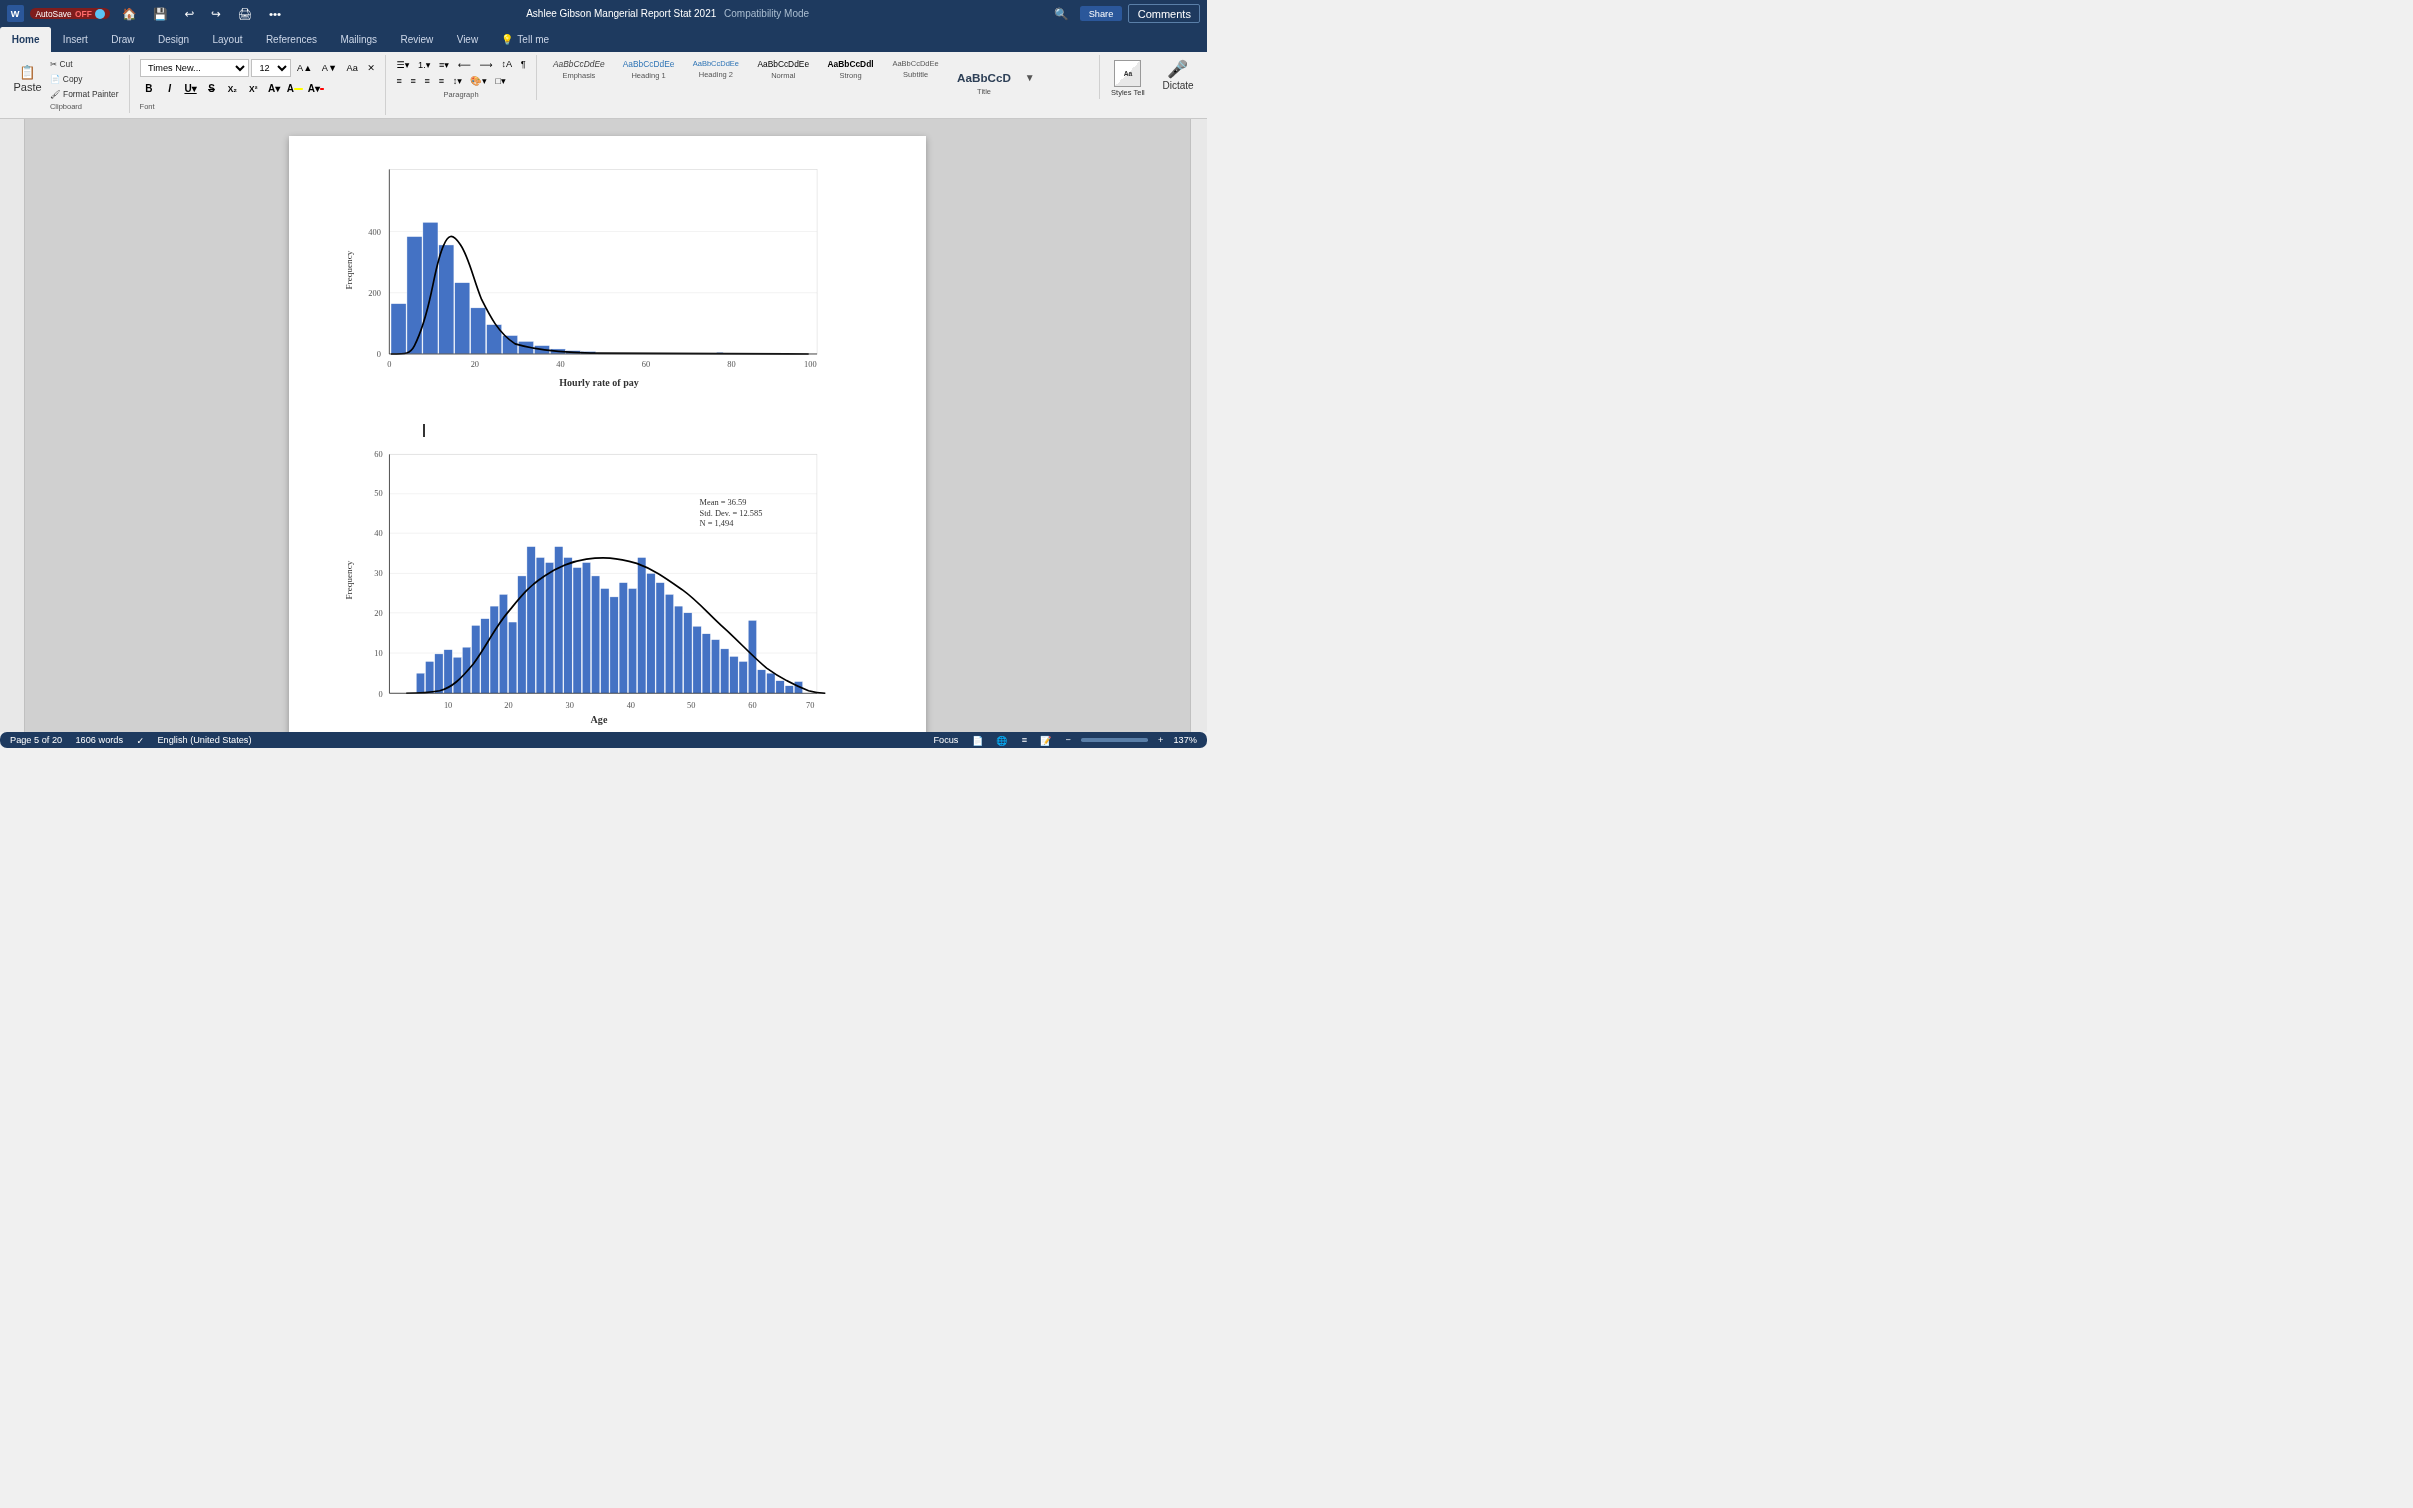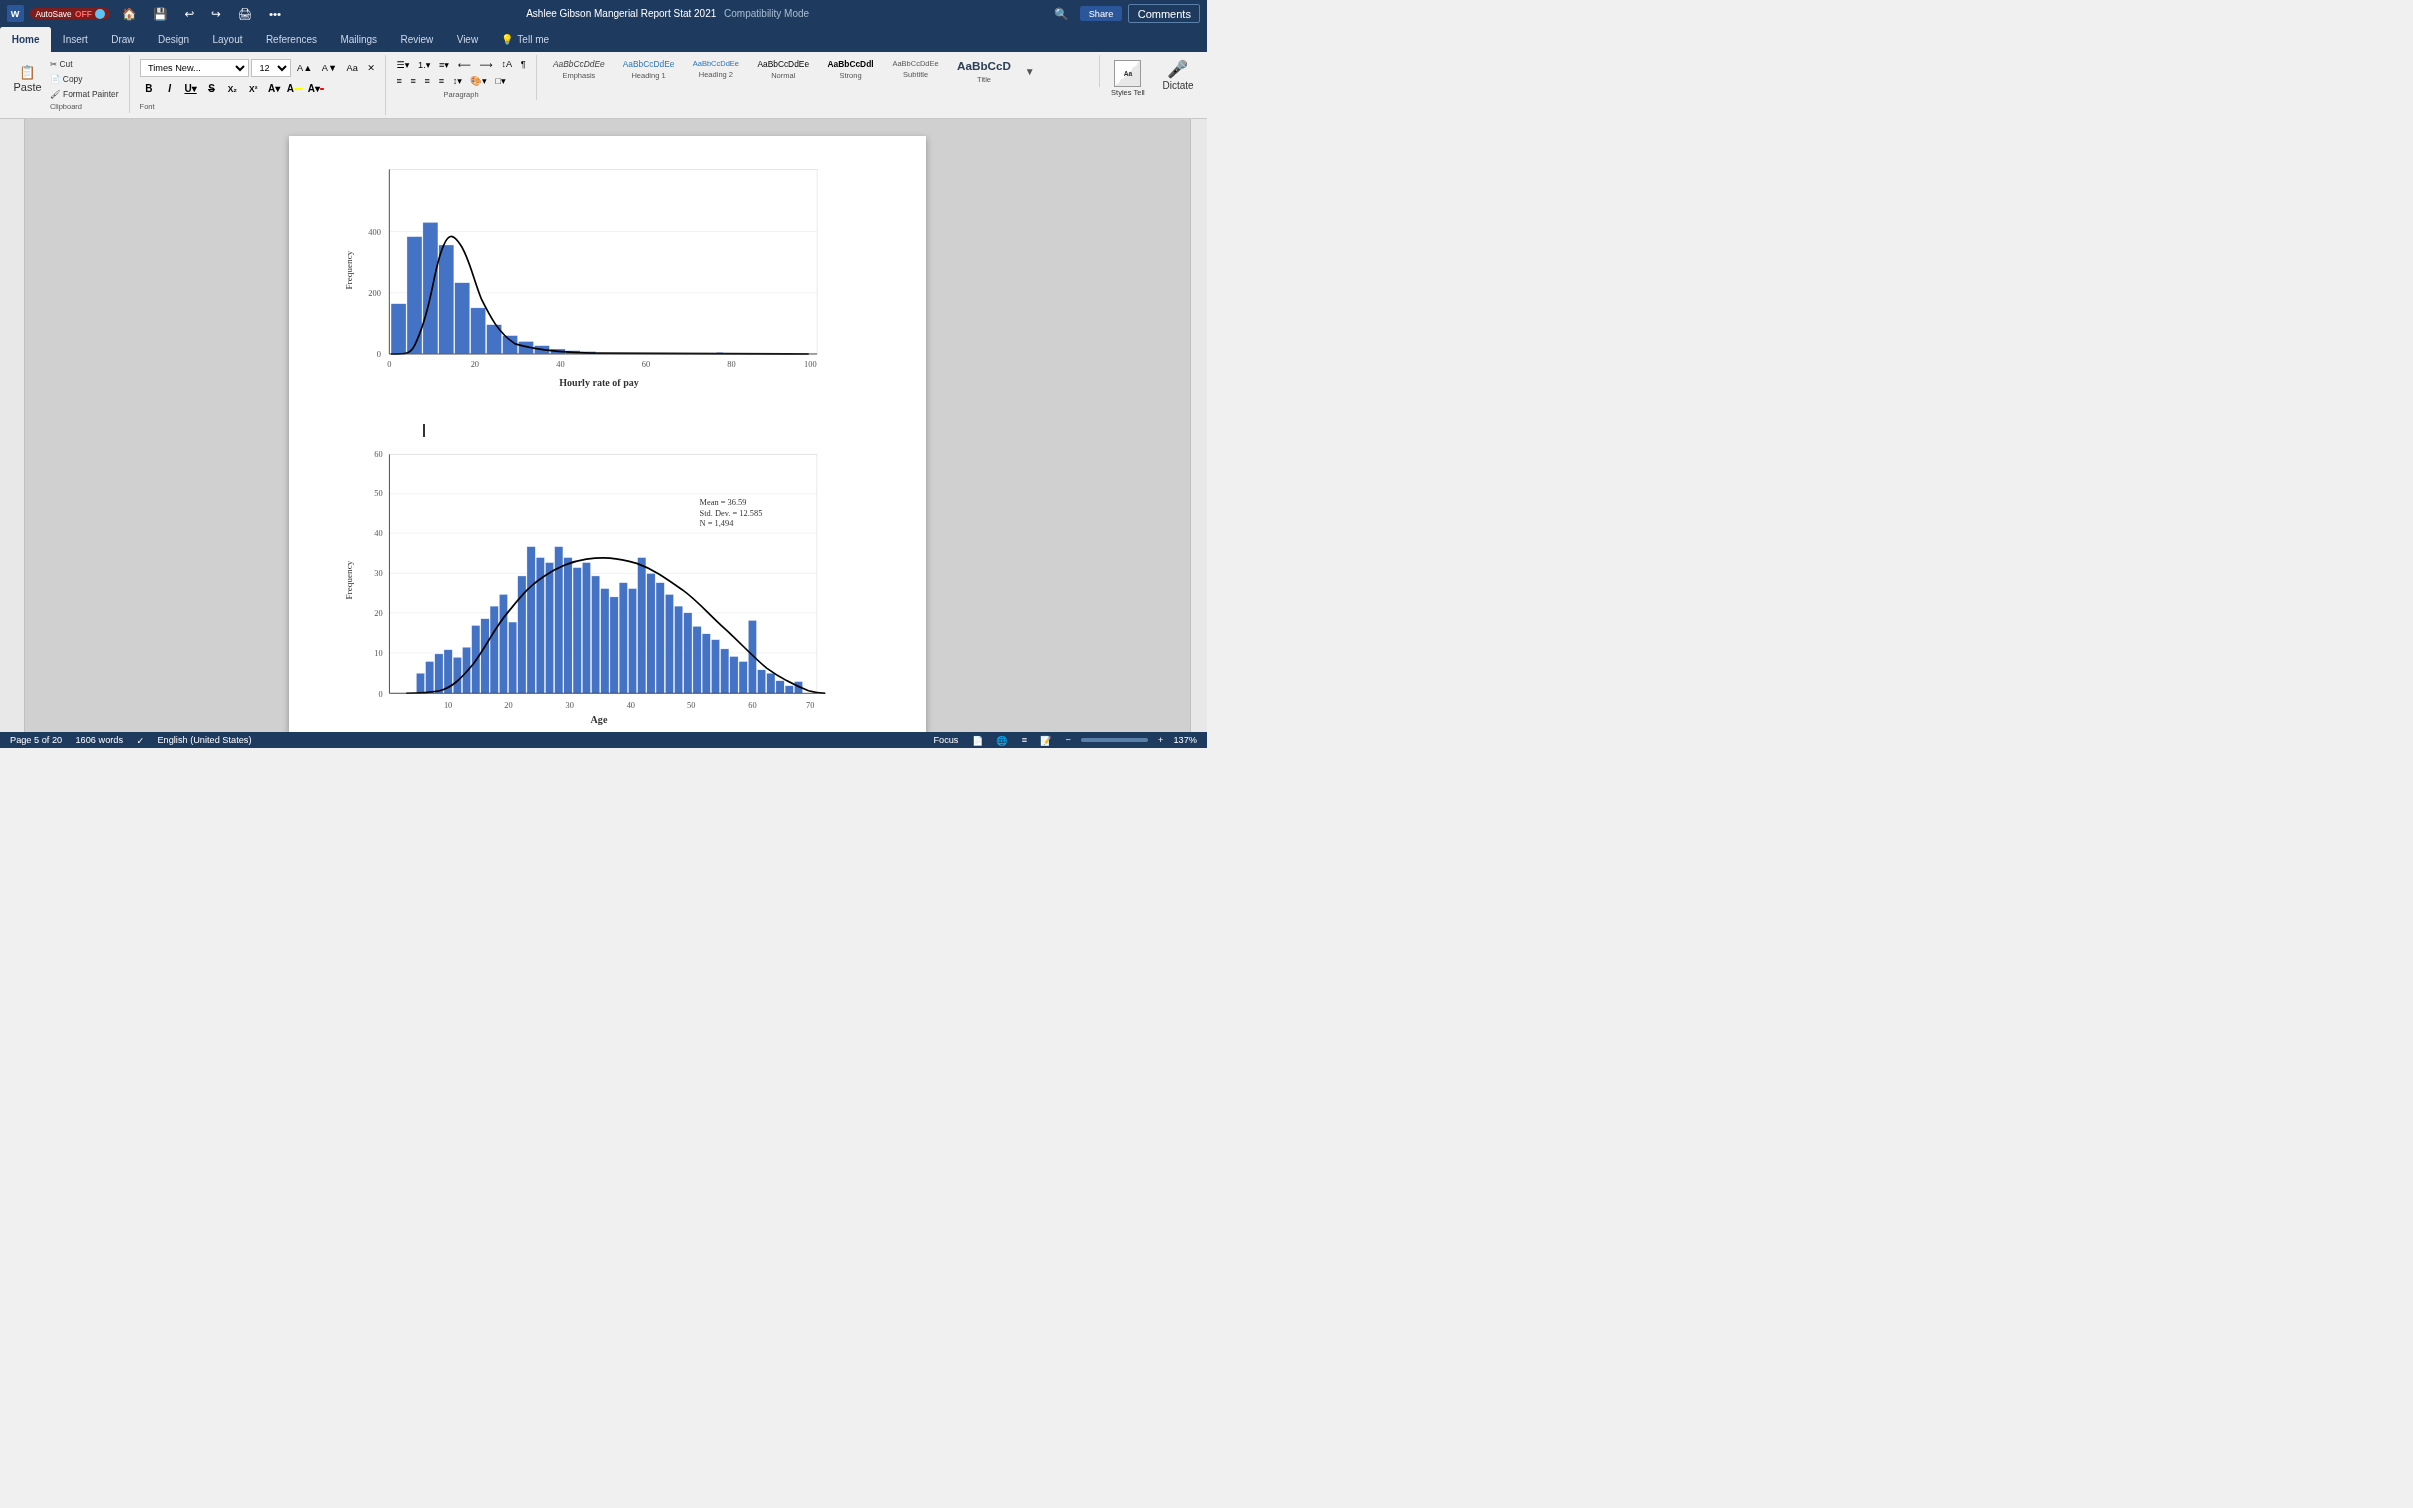--- a/index.html
+++ b/index.html
@@ -64,21 +64,21 @@
     
     .doc-area { display: flex; height: calc(754px - 27px - 25px - 69px - 20px); background: #d0d0d0; }
     .doc-scroll { flex: 1; overflow: auto; display: flex; justify-content: center; padding: 17px; }
     .doc-page { background: white; width: 637px; min-height: 620px; box-shadow: 0 1.7px 6.7px rgba(0,0,0,0.3); padding: 25px 50px; position: relative; }
 
     
     .chart-container { margin: 0 auto 25px; width: 100%; }
     svg text { font-family: 'Times New Roman', serif; }
 
     
-    .status-bar { background: #1e3a5f; height: 16px; display: flex; align-items: center; padding: 0 10px; color: white; font-size: 9.2px; justify-content: space-between; }
+    .status-bar { background: #1e3a5f; height: 16px; display: flex; align-items: center; padding: 0 10px; color: white; font-size: 9.2px; justify-content: space-between; border-radius: 7px; }
     .status-left { display: flex; gap: 13.4px; align-items: center; }
     .status-right { display: flex; gap: 6.7px; align-items: center; }
     .status-btn { background: none; border: none; color: white; cursor: pointer; font-size: 9.2px; padding: 0.8px 3.4px; }
     .zoom-slider { width: 67px; height: 3.4px; background: #5a7fa8; border-radius: 1.7px; }
 
     .color-indicator { width: 100%; height: 2.5px; border-radius: 0.8px; }
   </style>
 </head>
 <body>
 
@@ -216,21 +216,21 @@
     </div>
     <div class="style-item">
       <span class="style-preview" style="font-weight:bold; font-size:8.4px;">AaBbCcDdl</span>
       <span class="style-label">Strong</span>
     </div>
     <div class="style-item">
       <span class="style-preview" style="color:#595959; font-size:7.5px;">AaBbCcDdEe</span>
       <span class="style-label">Subtitle</span>
     </div>
     <div class="style-item">
-      <span class="style-preview" style="font-size:11.7px; font-weight:bold; color:#2e4057;">AaBbCcD</span>
+      <span class="style-preview" style="font-size:11.7px; font-weight:bold; color:#2e4057;margin-top:12px;">AaBbCcD</span>
       <span class="style-label">Title</span>
     </div>
     <button class="gallery-arrow">▼</button>
   </div>
 
   <div class="styles-pane-btn">
     <div class="styles-pane-icon">
       <span style="font-size:6.7px; font-weight:bold; color:#333;">Aa</span>
     </div>
     <span style="font-size:7.5px; color:#333; text-align:center; margin-top:1.7px;">Styles Tell</span>

